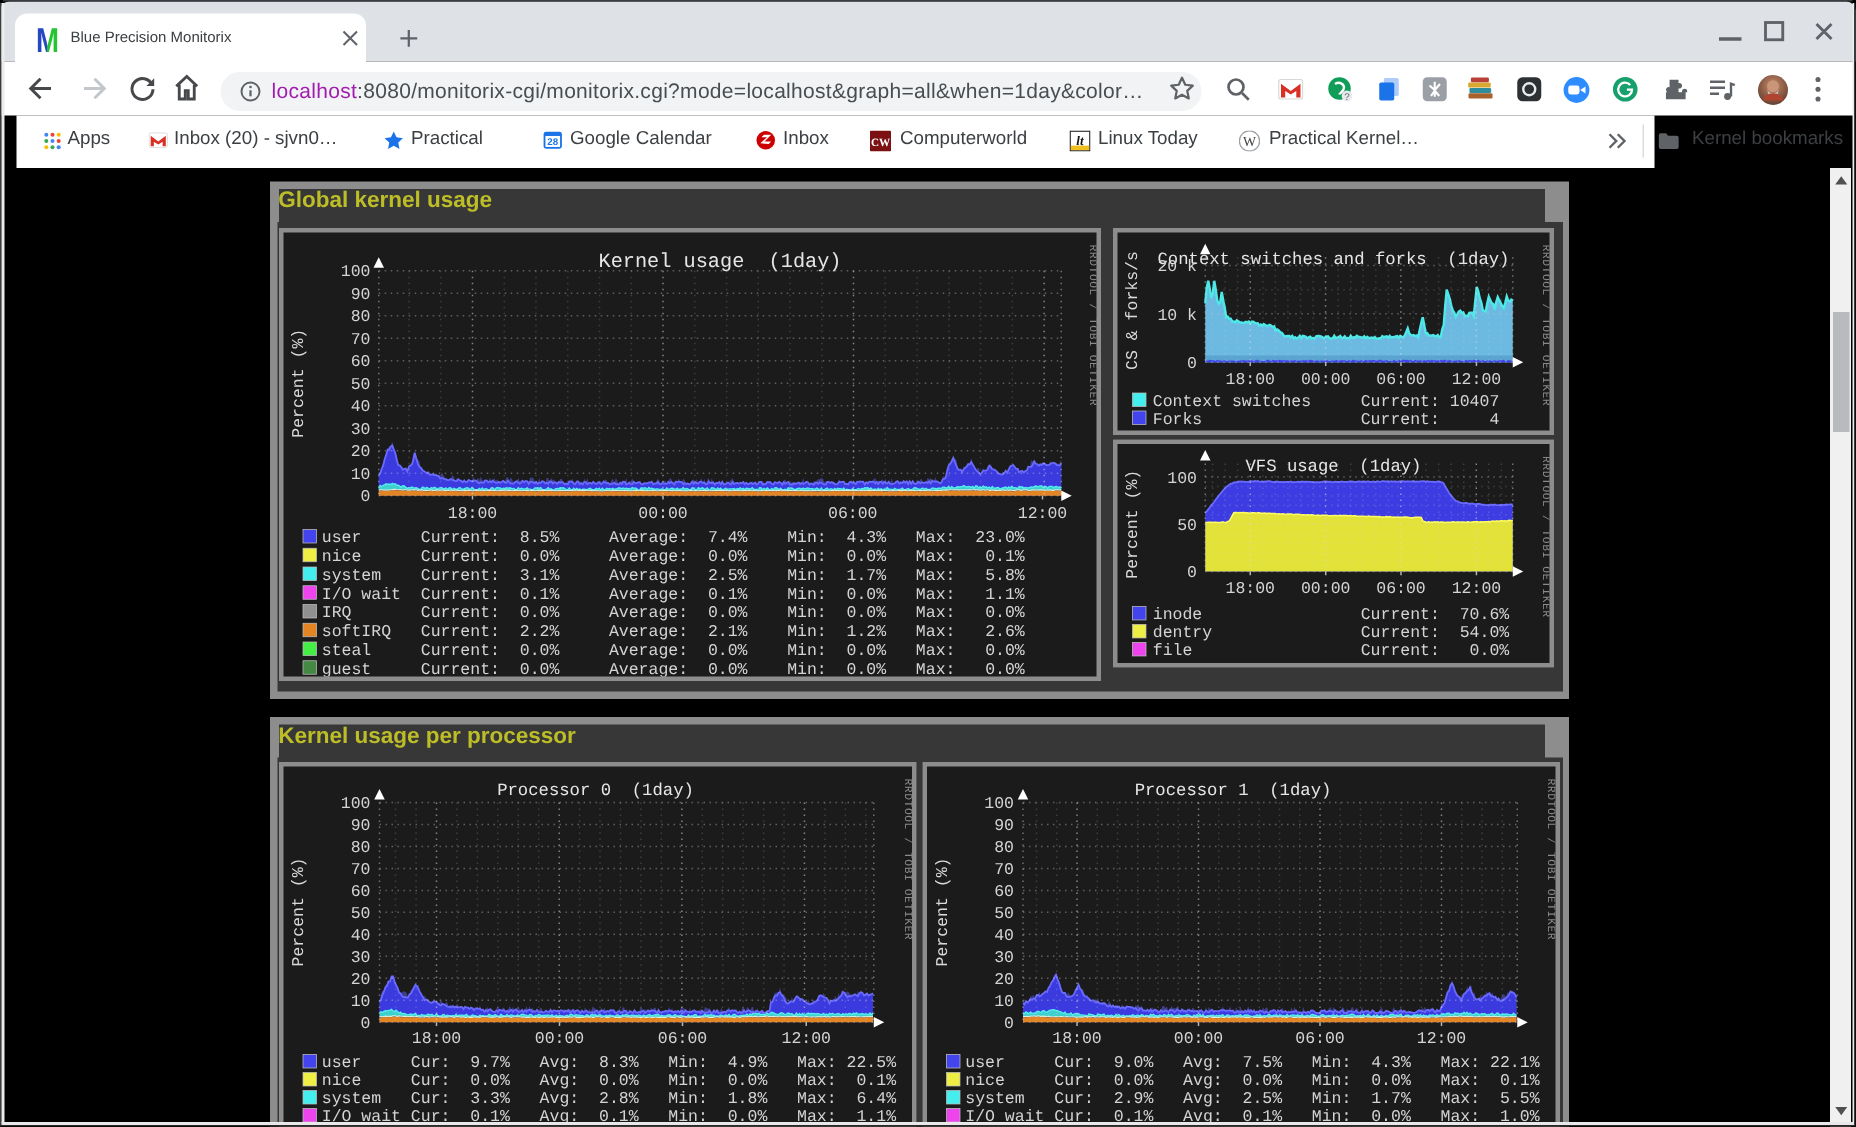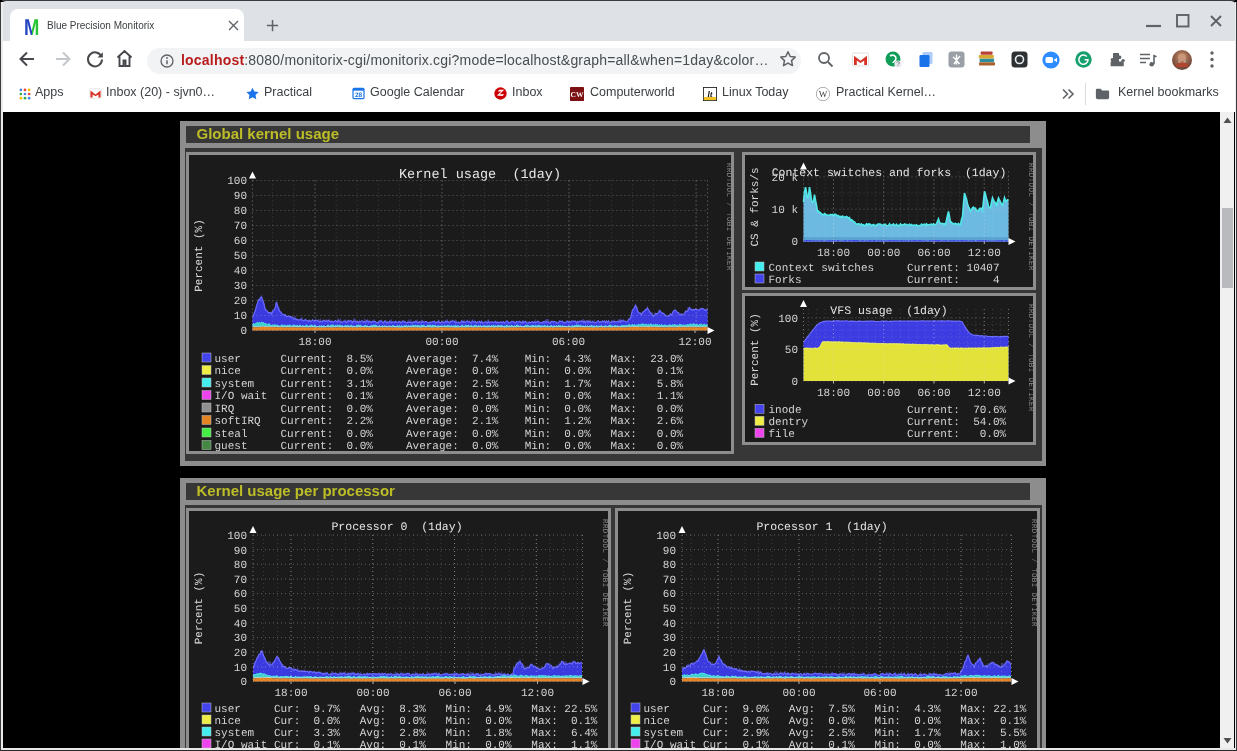--- a/index.html
+++ b/index.html
@@ -3,31 +3,31 @@
 <style>
 *{margin:0;padding:0;box-sizing:border-box}
 body{width:1237px;height:751px;position:relative;overflow:hidden;background:#000;
  font-family:"Liberation Sans",sans-serif;-webkit-font-smoothing:antialiased}
 #tabbar{position:absolute;left:0;top:1px;width:1237px;height:40px;background:#DEE1E6;
  border-top-left-radius:6px;border-top-right-radius:6px}
 #tab{position:absolute;left:10px;top:8px;width:234px;height:33px;background:#FFF;
  border-top-left-radius:8px;border-top-right-radius:8px}
 #tabtitle{position:absolute;left:37px;top:11px;font-size:10px;color:#3C4043;white-space:nowrap}
 #toolbar{position:absolute;left:1px;top:41px;width:1235px;height:36px;background:#FFF}
-#bookbar{position:absolute;left:1px;top:77px;width:1235px;height:35px;background:#FFF}
+#bookbar{position:absolute;left:11px;top:77px;width:1092px;height:35px;background:#FFF}
 #omni{position:absolute;left:146px;top:6.5px;width:654px;height:26px;background:#F1F3F4;border-radius:13px}
 #urltext{position:absolute;left:34px;top:4px;width:590px;height:19px;overflow:hidden;font-size:14px;
  color:#484D51;white-space:nowrap;letter-spacing:0.2px}
-#urltext b{color:#b91c1c;font-weight:bold}
+#urltext b{color:#a21caf;font-weight:normal}
 .bk{position:absolute;top:8px;height:20px;font-size:12.5px;color:#3C4043;white-space:nowrap}
 #page{position:absolute;left:3px;top:112px;width:1217px;height:639px;background:#000}
 .sect{position:absolute;background:#8D8D8D}
 .scell{position:absolute;background:#373737}
-.shdr{position:absolute;height:17px;background:#373737;
- font-weight:bold;font-size:15px;color:#BDBD28;padding-left:11px;line-height:16px}
+.shdr{position:absolute;height:27px;background:#373737;
+ font-weight:bold;font-size:15px;color:#BDBD28;line-height:16px}
 .gp{position:absolute;background:#1B1B1B;border:3px solid #8D8D8D;box-sizing:content-box}
 .wb{position:absolute;background:#E8E8E8}
 svg text{white-space:pre;text-rendering:geometricPrecision}
 </style></head>
 <body>
 <div id="tabbar">
     <div id="tab">
 <svg style="position:absolute;left:12px;top:8px" width="20" height="20" viewBox="0 0 20 20">
 <defs>
           <linearGradient id="mg" x1="0" y1="0" x2="1" y2="0">

